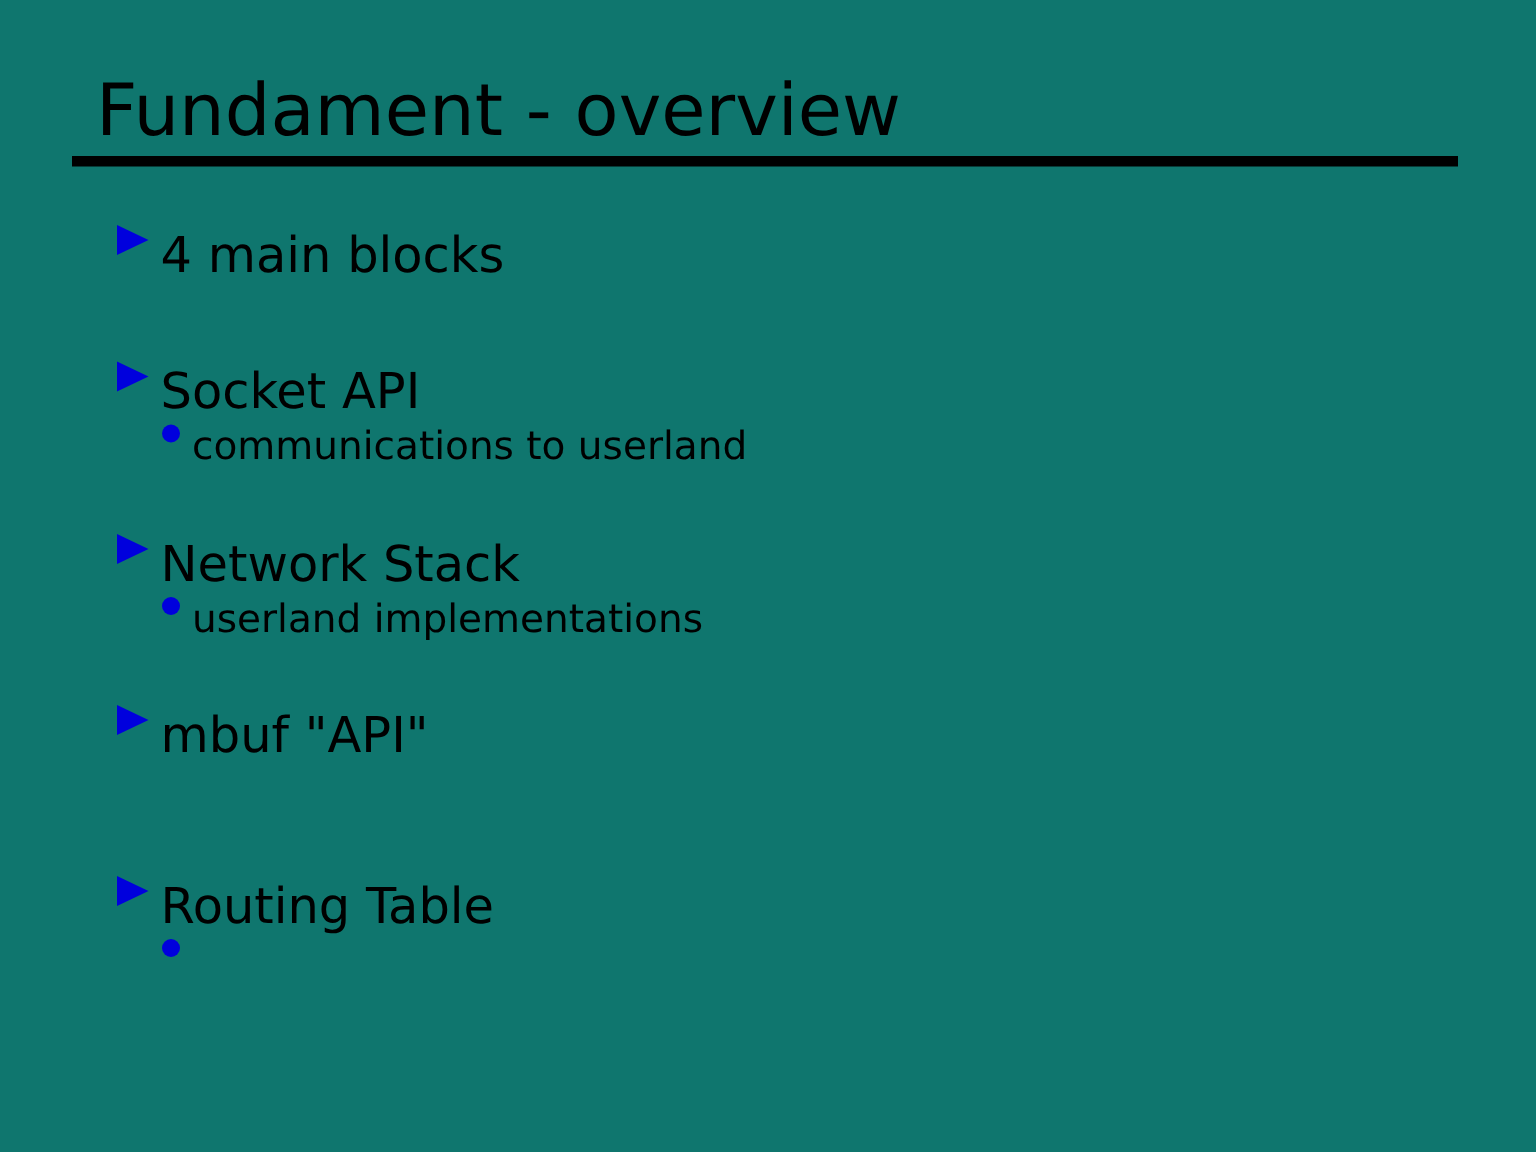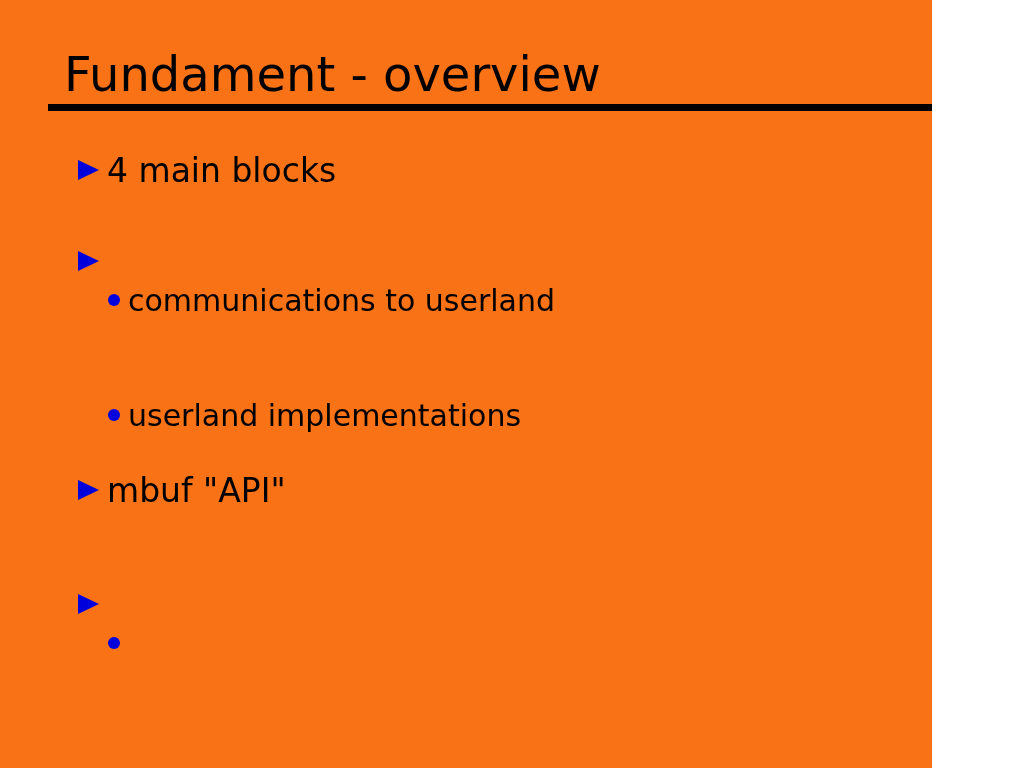--- a/index.html
+++ b/index.html
@@ -2,23 +2,23 @@
 <html style="--accent: #0000dd;"><head>
 <meta charset="utf-8">
 <style>
   html, body {
     margin: 0;
     padding: 0;
     background: #ffffff;
   }
   .slide {
     position: relative;
-    width: 932px;
+    width: 1024px;
     height: 768px;
-    background: #f97316;
+    background: #0f766e;
     overflow: hidden;
     font-family: "DejaVu Sans", "Liberation Sans", sans-serif;
     color: #000000;
   }
   .title {
     position: absolute;
     left: 64px;
     top: 48px;
     margin: 0;
     font-size: 48px;
@@ -31,32 +31,32 @@
     position: absolute;
     left: 48px;
     top: 104px;
     width: 924px;
     height: 7px;
     background: #000000;
   }
   .item {
     position: absolute;
     display: flex;
-    align-items: center;
+    align-items: flex-start;
     white-space: nowrap;
   }
   .lvl1 {
     left: 78px;
     height: 40px;
     font-size: 33px;
   }
   .lvl2 {
     left: 108px;
     height: 34px;
-    font-size: 30px;
+    font-size: 26px;
   }
   .tri {
     width: 0;
     height: 0;
     border-left: 21px solid var(--accent, #0000dd);
     border-top: 10px solid transparent;
     border-bottom: 10px solid transparent;
     margin-right: 8px;
     flex: 0 0 auto;
   }
@@ -80,36 +80,42 @@
   <h1 class="title">Fundament - overview</h1>
   <div class="title-rule"></div>
 
   <div class="item lvl1" style="top:150px">
     <span class="tri"></span>
     <span class="txt">4 main blocks</span>
   </div>
 
   <div class="item lvl1" style="top:241px">
     <span class="tri"></span>
+    <span class="txt">Socket API</span>
   </div>
   <div class="item lvl2" style="top:283px">
     <span class="dot"></span>
     <span class="txt">communications to userland</span>
   </div>
 
+  <div class="item lvl1" style="top:356px">
+    <span class="tri"></span>
+    <span class="txt">Network Stack</span>
+  </div>
   <div class="item lvl2" style="top:398px">
     <span class="dot"></span>
     <span class="txt">userland implementations</span>
   </div>
 
   <div class="item lvl1" style="top:470px">
     <span class="tri"></span>
     <span class="txt">mbuf "API"</span>
   </div>
 
   <div class="item lvl1" style="top:584px">
     <span class="tri"></span>
+    <span class="txt">Routing Table</span>
   </div>
   <div class="item lvl2" style="top:626px">
     <span class="dot"></span>
   </div>
 
 </div>
 
 </body></html>

